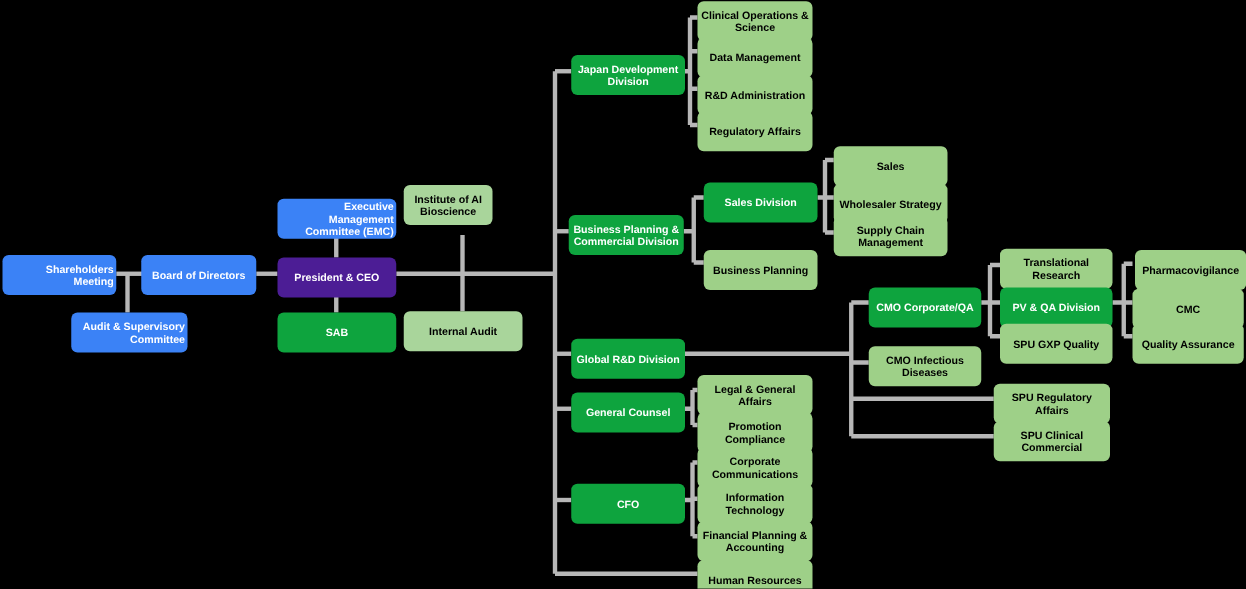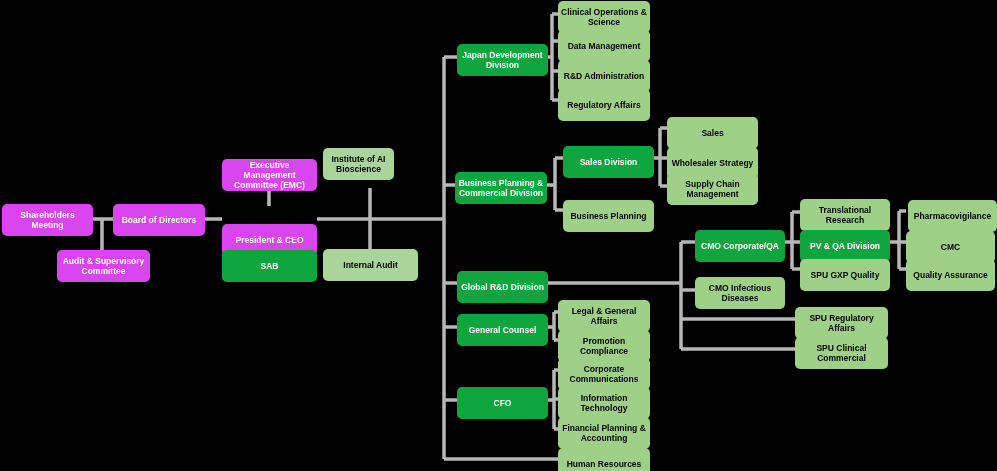--- a/index.html
+++ b/index.html
@@ -14,22 +14,22 @@
     position:absolute;
     display:flex;align-items:center;justify-content:center;
     text-align:center;
     border-radius:5px;
     font-weight:bold;
     font-size:8.5px;line-height:10px;
     padding:16px 2px;
     box-sizing:border-box;
     z-index:2;
   }
-  .dark  {background:#d946ef;color:#ffffff;}
-  .dark2 {background:#d946ef;color:#ffffff;margin-top:18px;}
+  .dark  {background:#3b82f6;color:#ffffff;text-align:right;}
+  .dark2 {background:#4c1d95;color:#ffffff;}
   .bright{background:#0ea43e;color:#ffffff;}
   .lightA{background:#a9d59b;color:#000000;}
   .leaf  {background:#9ed088;color:#000000;}
   #wires{position:absolute;left:0;top:0;z-index:1;}
   #wires path{fill:none;stroke:#b7b7b7;stroke-width:3.5px;}
 </style>
 </head>
 <body>
 
 <div id="canvas">

